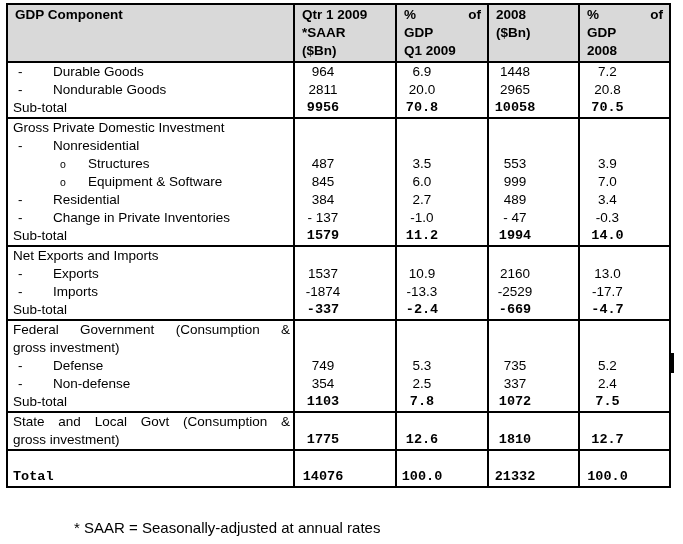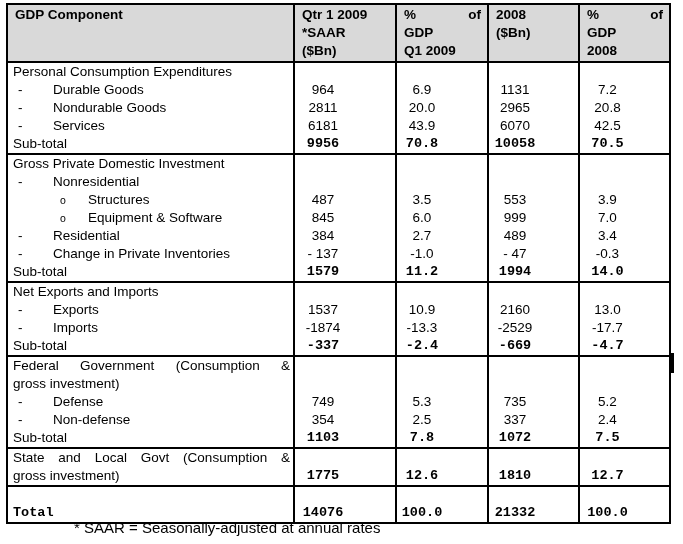--- a/index.html
+++ b/index.html
@@ -106,50 +106,34 @@
               <span>%</span>
               <span>of</span>
             </div>
             <div>GDP</div>
             <div>2008</div>
           </th>
         </tr>
       </thead>
       <tbody>
         <tr>
-          <td class="c0">
-            <div>Personal Consumption Expenditures</div>
-          </td>
-          <td class="num n1"></td>
-          <td class="num n2"></td>
-          <td class="num n3"></td>
-          <td class="num n4"></td>
-        </tr>
-        <tr>
           <td class="c0"><span class="b1">-</span><span>Durable Goods</span></td>
           <td class="num n1">964</td>
           <td class="num n2">6.9</td>
-          <td class="num n3">1131</td>
+          <td class="num n3">1448</td>
           <td class="num n4">7.2</td>
         </tr>
         <tr>
           <td class="c0"><span class="b1">-</span><span>Nondurable Goods</span></td>
           <td class="num n1">2811</td>
           <td class="num n2">20.0</td>
           <td class="num n3">2965</td>
           <td class="num n4">20.8</td>
         </tr>
         <tr>
-          <td class="c0"><span class="b1">-</span><span>Services</span></td>
-          <td class="num n1">6181</td>
-          <td class="num n2">43.9</td>
-          <td class="num n3">6070</td>
-          <td class="num n4">42.5</td>
-        </tr>
-        <tr>
           <td class="c0">
             <div>Sub-total</div>
           </td>
           <td class="num n1 bold">9956</td>
           <td class="num n2 bold">70.8</td>
           <td class="num n3 bold">10058</td>
           <td class="num n4 bold">70.5</td>
         </tr>
       </tbody>
       <tbody>

